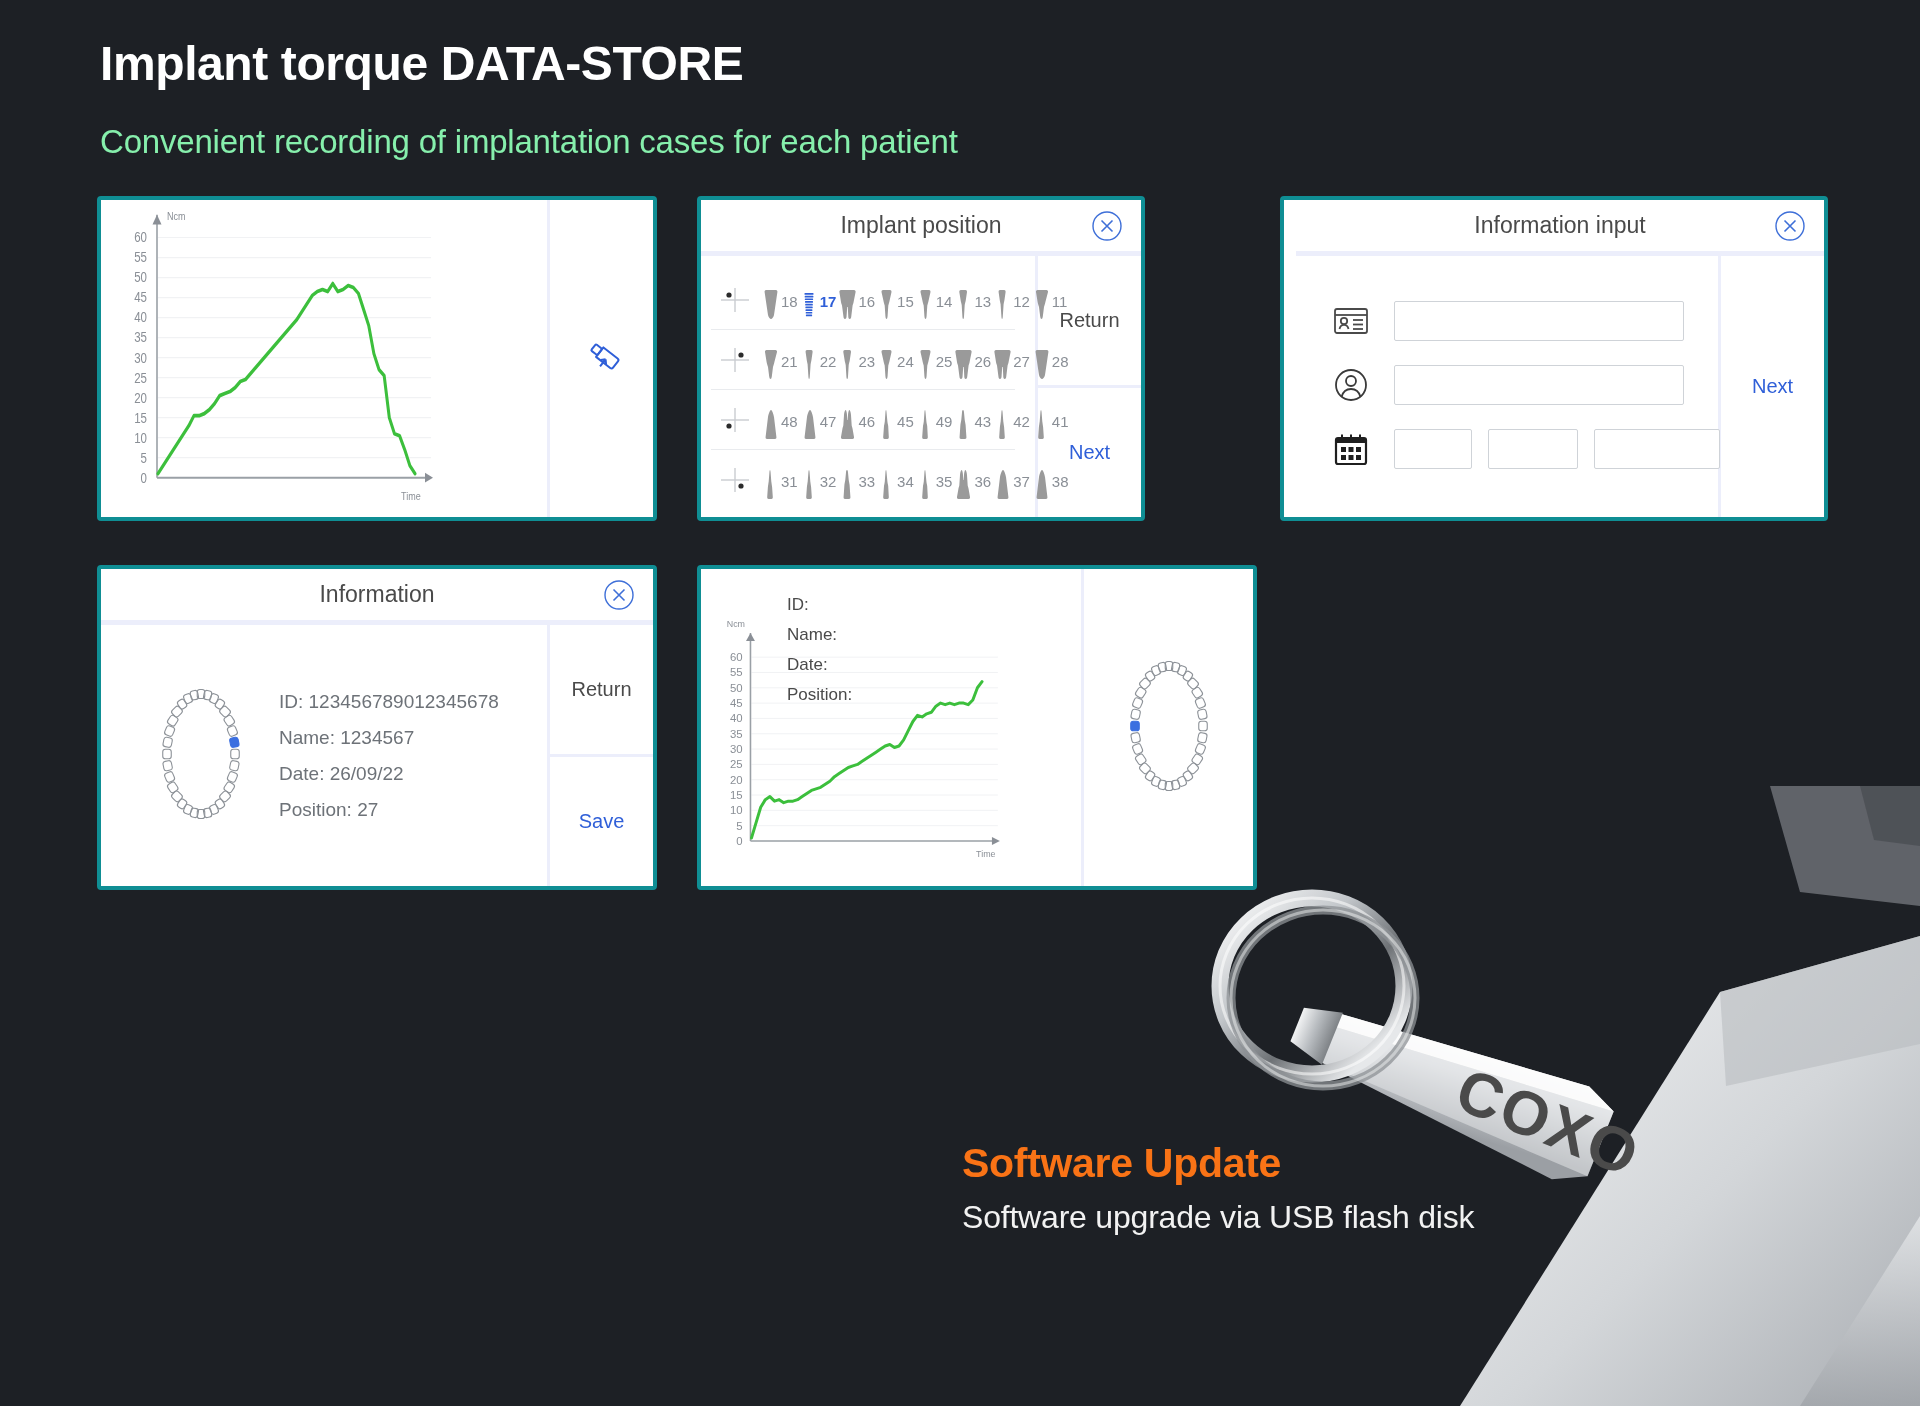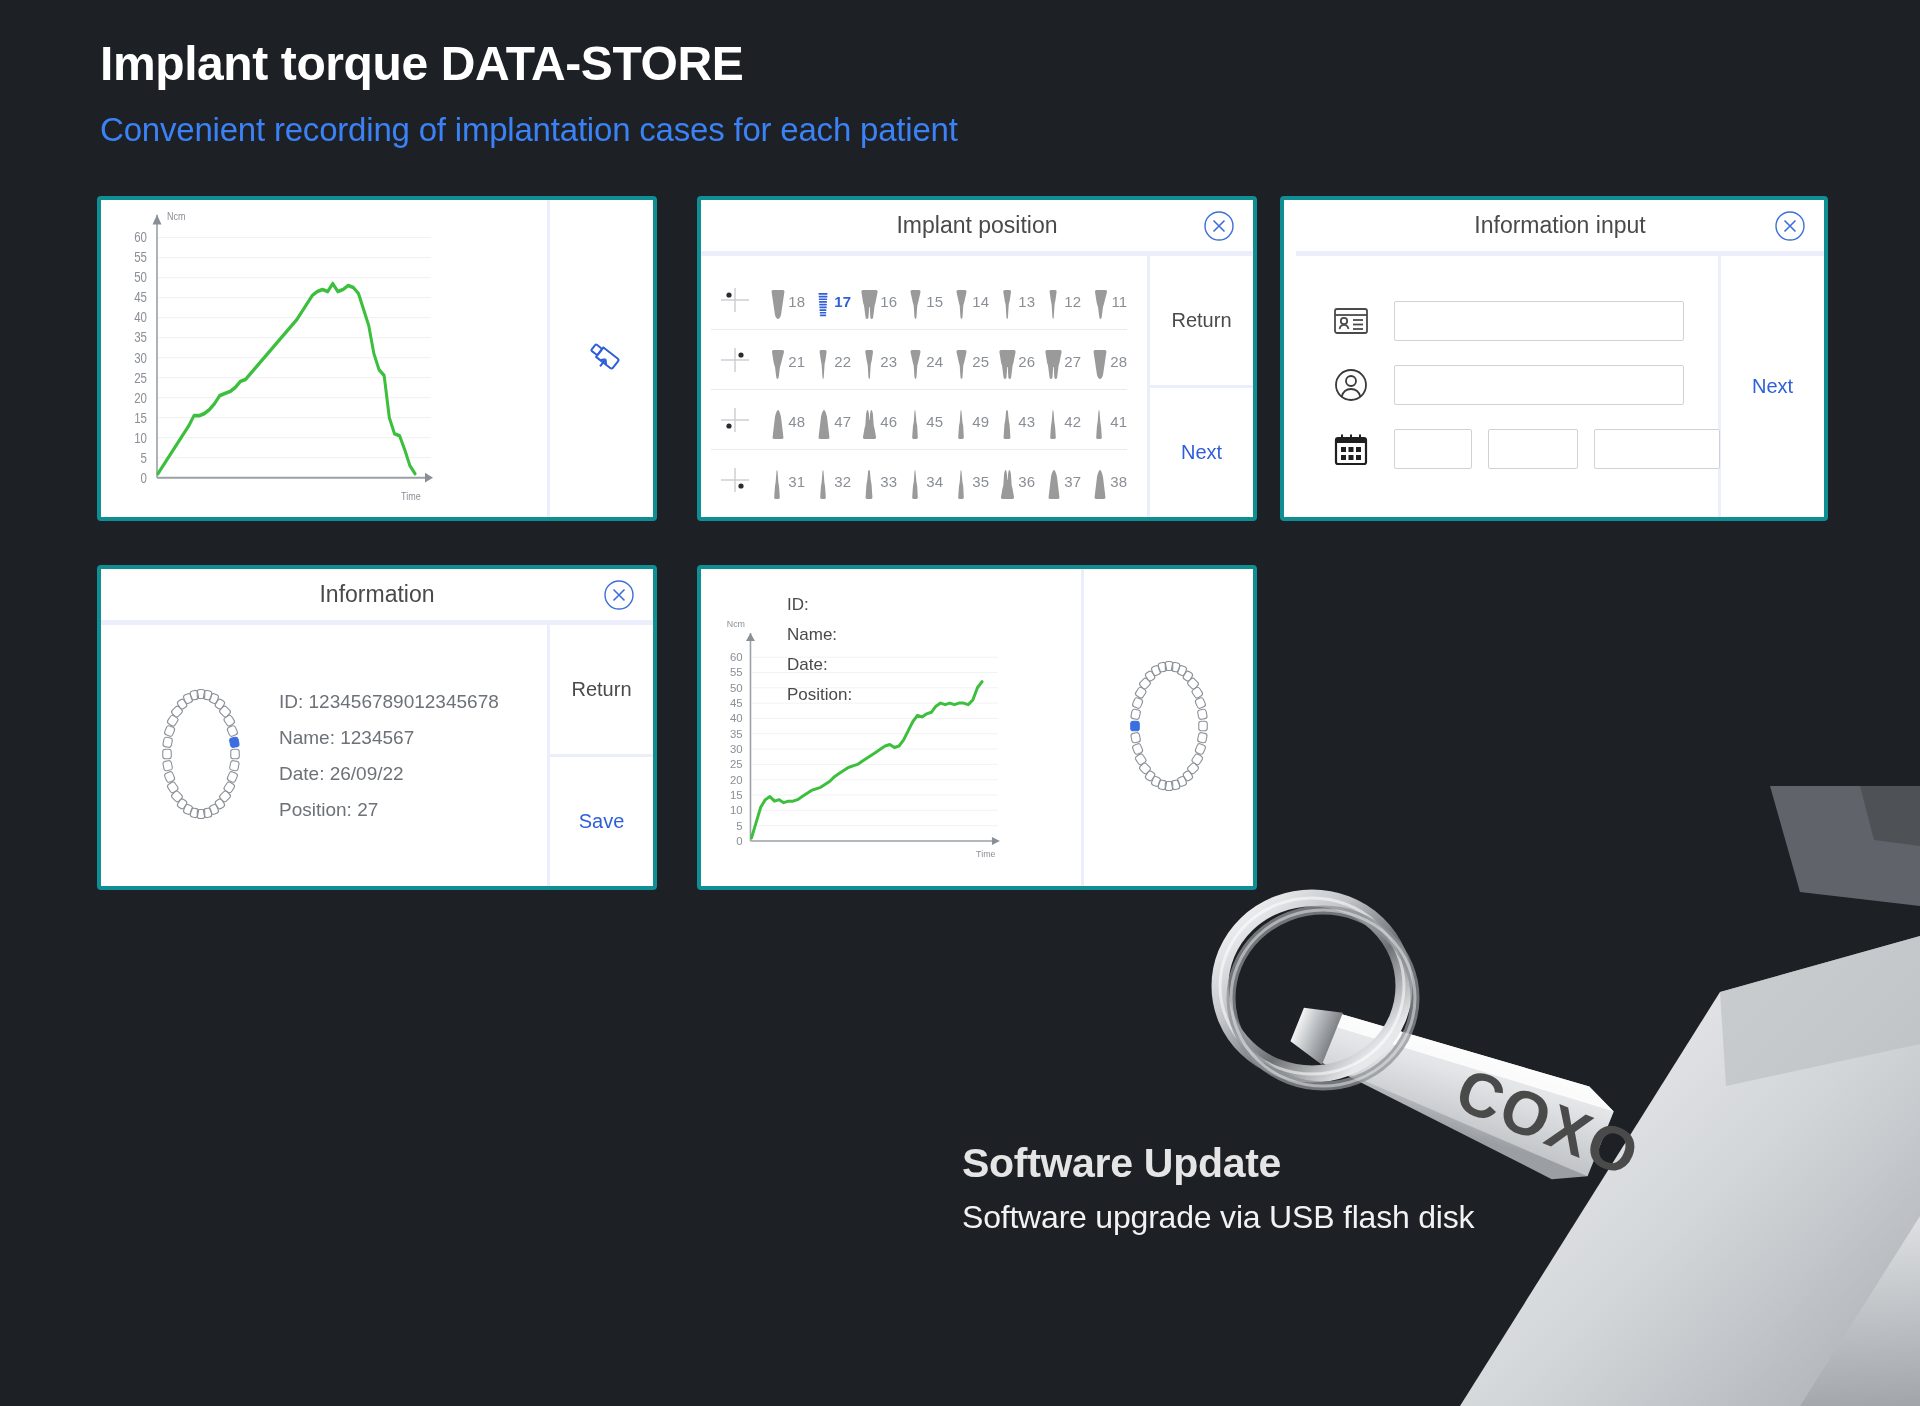--- a/index.html
+++ b/index.html
@@ -11,22 +11,22 @@
   }
   .stage { position: relative; width: 1920px; height: 1406px; background: #1d2025; }
 
   
   .headline { position: absolute; left: 100px; top: 38px; }
   .headline h1 {
     font-size: 48px; font-weight: bold; color: #ffffff;
     letter-spacing: -0.4px; line-height: 1.1;
   }
   .headline h2 {
-    font-size: 33px; font-weight: normal; color: #3b82f6;
-    margin-top: 20px; letter-spacing: -0.2px;
+    font-size: 33px; font-weight: normal; color: #86efac;
+    margin-top: 32px; letter-spacing: -0.2px;
   }
 
   
   .card {
     position: absolute;
     background: #ffffff;
     border: 4px solid var(--teal, #0f8e94);
     border-radius: 4px;
     overflow: hidden;
     display: flex; flex-direction: column;
@@ -107,21 +107,21 @@
   .rec-main { position: relative; flex: 1; }
   .rec-labels { position: absolute; left: 86px; top: 26px; display: flex; flex-direction: column; gap: 10px; }
   .rec-label { font-size: 17px; color: #4a4a4a; }
   .rec-right { width: 172px; flex: 0 0 172px; border-left: 3px solid #eceefb; display: flex; align-items: center; justify-content: center; }
 
   
   .usb-stage { position: absolute; right: 0; bottom: 0; width: 760px; height: 620px; pointer-events: none; }
 
   
   .su { position: absolute; left: 962px; top: 1140px; }
-  .su h3 { font-size: 41px; font-weight: bold; color: #e5e5e5; letter-spacing: -0.3px; }
+  .su h3 { font-size: 41px; font-weight: bold; color: #f97316; letter-spacing: -0.3px; }
   .su p { font-size: 32px; color: #f2f2f2; margin-top: 12px; letter-spacing: -0.2px; }
 </style>
 </head>
 <body>
 
 <div class="stage">
 
   <div class="headline">
     <h1>Implant torque DATA-STORE</h1>
     <h2>Convenient recording of implantation cases for each patient</h2>
@@ -178,21 +178,21 @@
               <rect x="7" y="13" width="8" height="8" rx="1.2"></rect>
               <path d="M15 11 h18 a2 2 0 0 1 2 2 v8 a2 2 0 0 1 -2 2 h-18 z"></path>
               <path d="M24 28 v-9 M24 19 l-3.4 3.6 M24 19 l3.4 3.6"></path>
             </g>
           </svg>
         </div>
       </div>
     </div>
   </div>
 
-  <div class="card" style="left:697px; top:196px; width:560px; height:325px;">
+  <div class="card" style="left:697px; top:196px; width:448px; height:325px;">
     <div class="card-title-bar">
       <span class="card-title">Implant position</span>
       <span class="close-btn">
         <svg viewBox="0 0 32 32" width="32" height="32">
           <circle cx="16" cy="16" r="14" fill="none" stroke="#3e6fd8" stroke-width="1.4"></circle>
           <path d="M10.5 10.5 L21.5 21.5 M21.5 10.5 L10.5 21.5" stroke="#3e6fd8" stroke-width="1.6" fill="none"></path>
         </svg>
       </span>
     </div>
     <div class="card-body">

